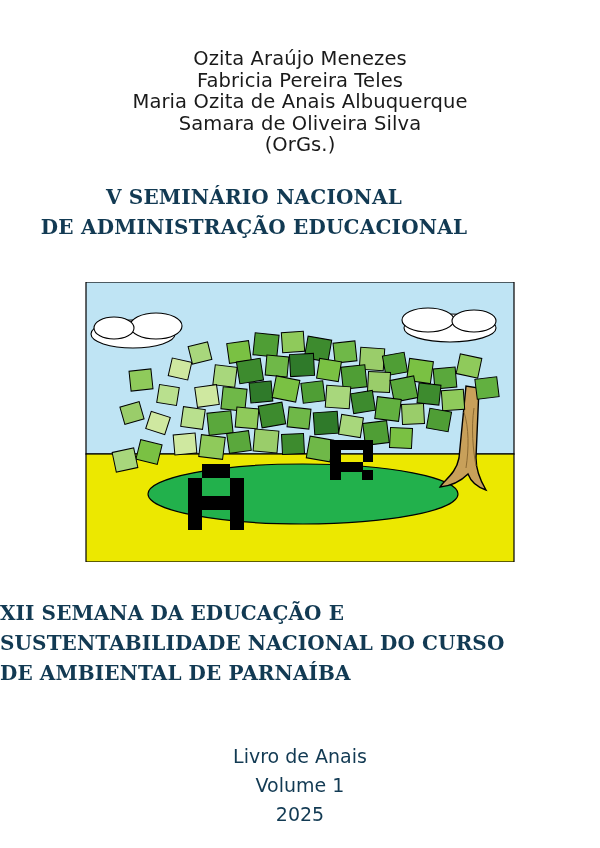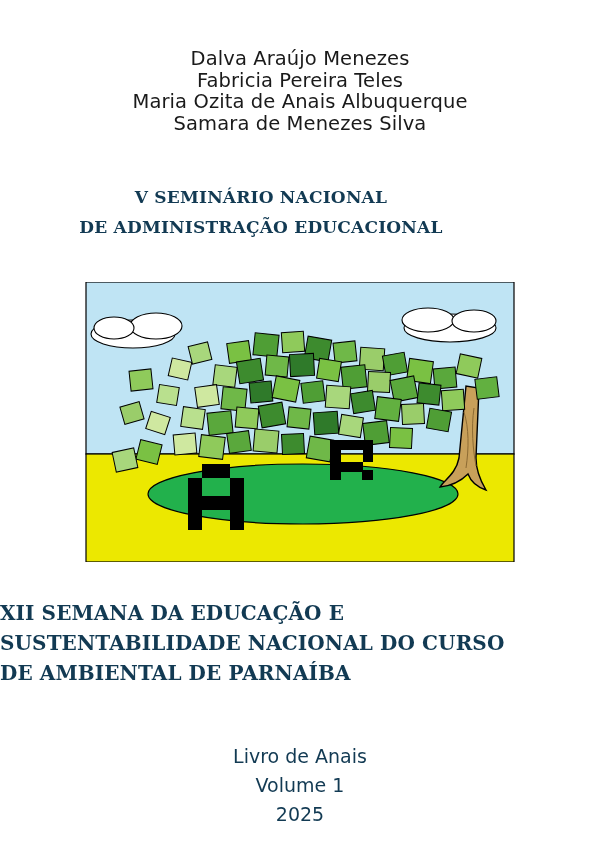--- a/index.html
+++ b/index.html
@@ -34,26 +34,26 @@
     line-height: 21.5px;
     color: #1a1a1a;
     letter-spacing: 0.1px;
   }
   .organizers div { white-space: nowrap; }
 
   
   .main-title {
     position: absolute;
     top: 182px;
-    left: 8px;
+    left: 1px;
     width: 506px;
     text-align: center;
     font-family: "DejaVu Serif", serif;
     font-weight: bold;
-    font-size: 17px;
+    font-size: 20px;
     line-height: 30px;
     color: #123a53;
     letter-spacing: 0.2px;
   }
 
   
   .illustration {
     position: absolute;
     top: 282px;
     left: 78px;
@@ -89,24 +89,25 @@
     line-height: 29px;
     color: #123a53;
   }
 </style>
 </head>
 <body>
 
 <div class="page">
 
   <div class="organizers">
-    <div>Dalva Araújo Menezes</div>
+    <div>Ozita Araújo Menezes</div>
     <div>Fabricia Pereira Teles</div>
     <div>Maria Ozita de Anais Albuquerque</div>
-    <div>Samara de Menezes Silva</div>
+    <div>Samara de Oliveira Silva</div>
+    <div>(OrGs.)</div>
   </div>
 
   <div class="main-title">
     <div>V SEMINÁRIO NACIONAL</div>
     <div>DE ADMINISTRAÇÃO EDUCACIONAL</div>
   </div>
 
   <div class="illustration">
     <svg width="444" height="280" viewBox="0 0 444 280" xmlns="http://www.w3.org/2000/svg">
 

